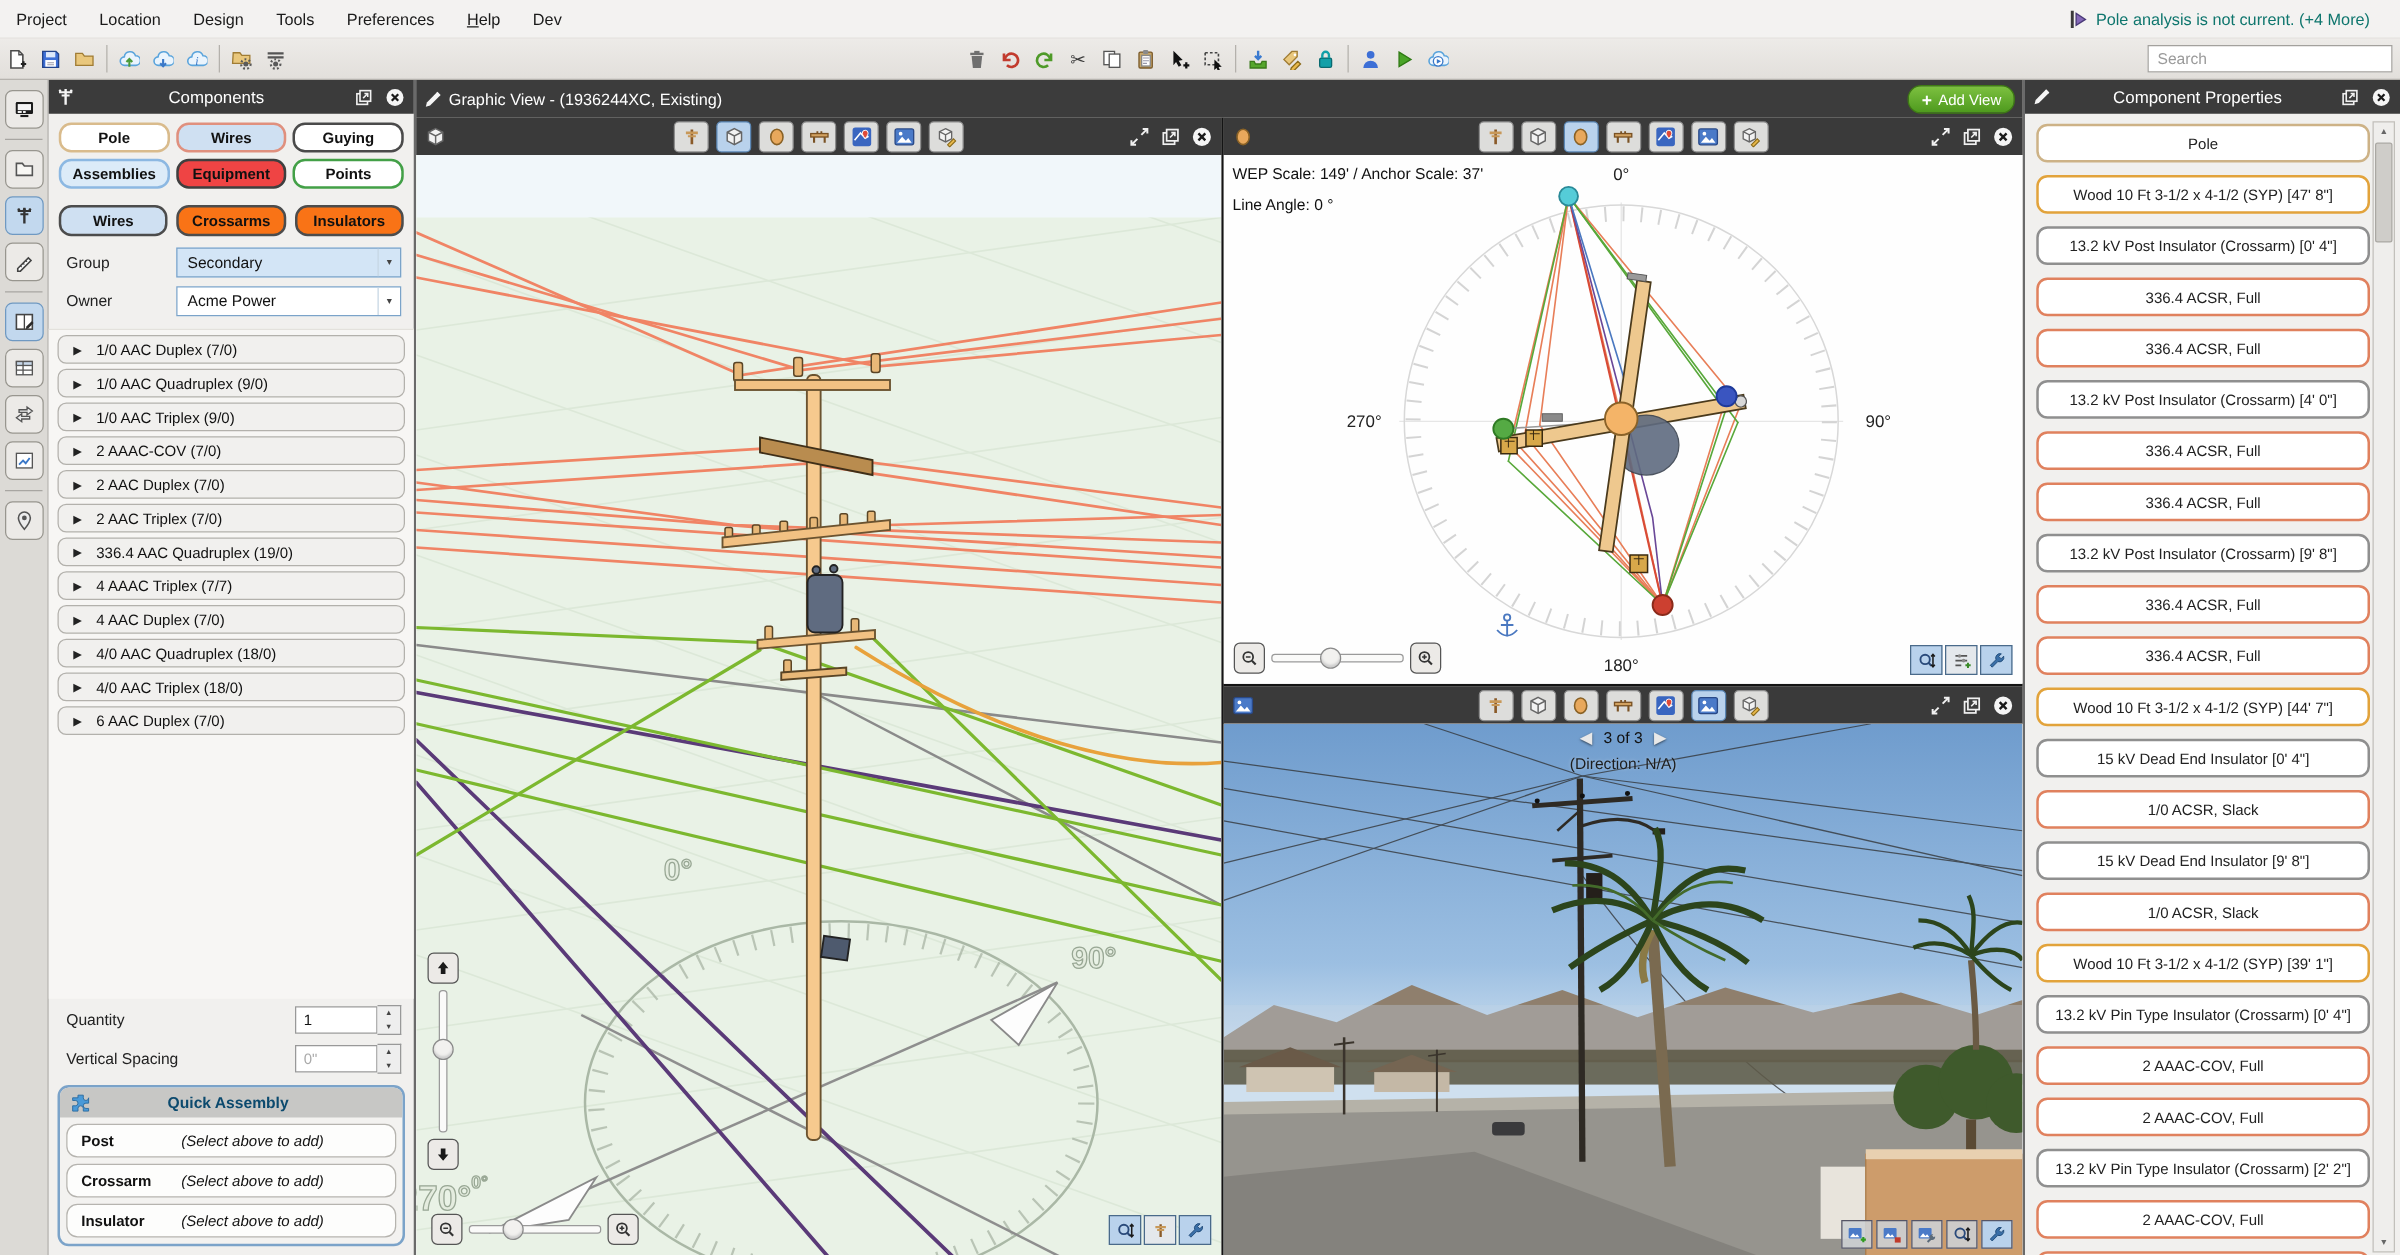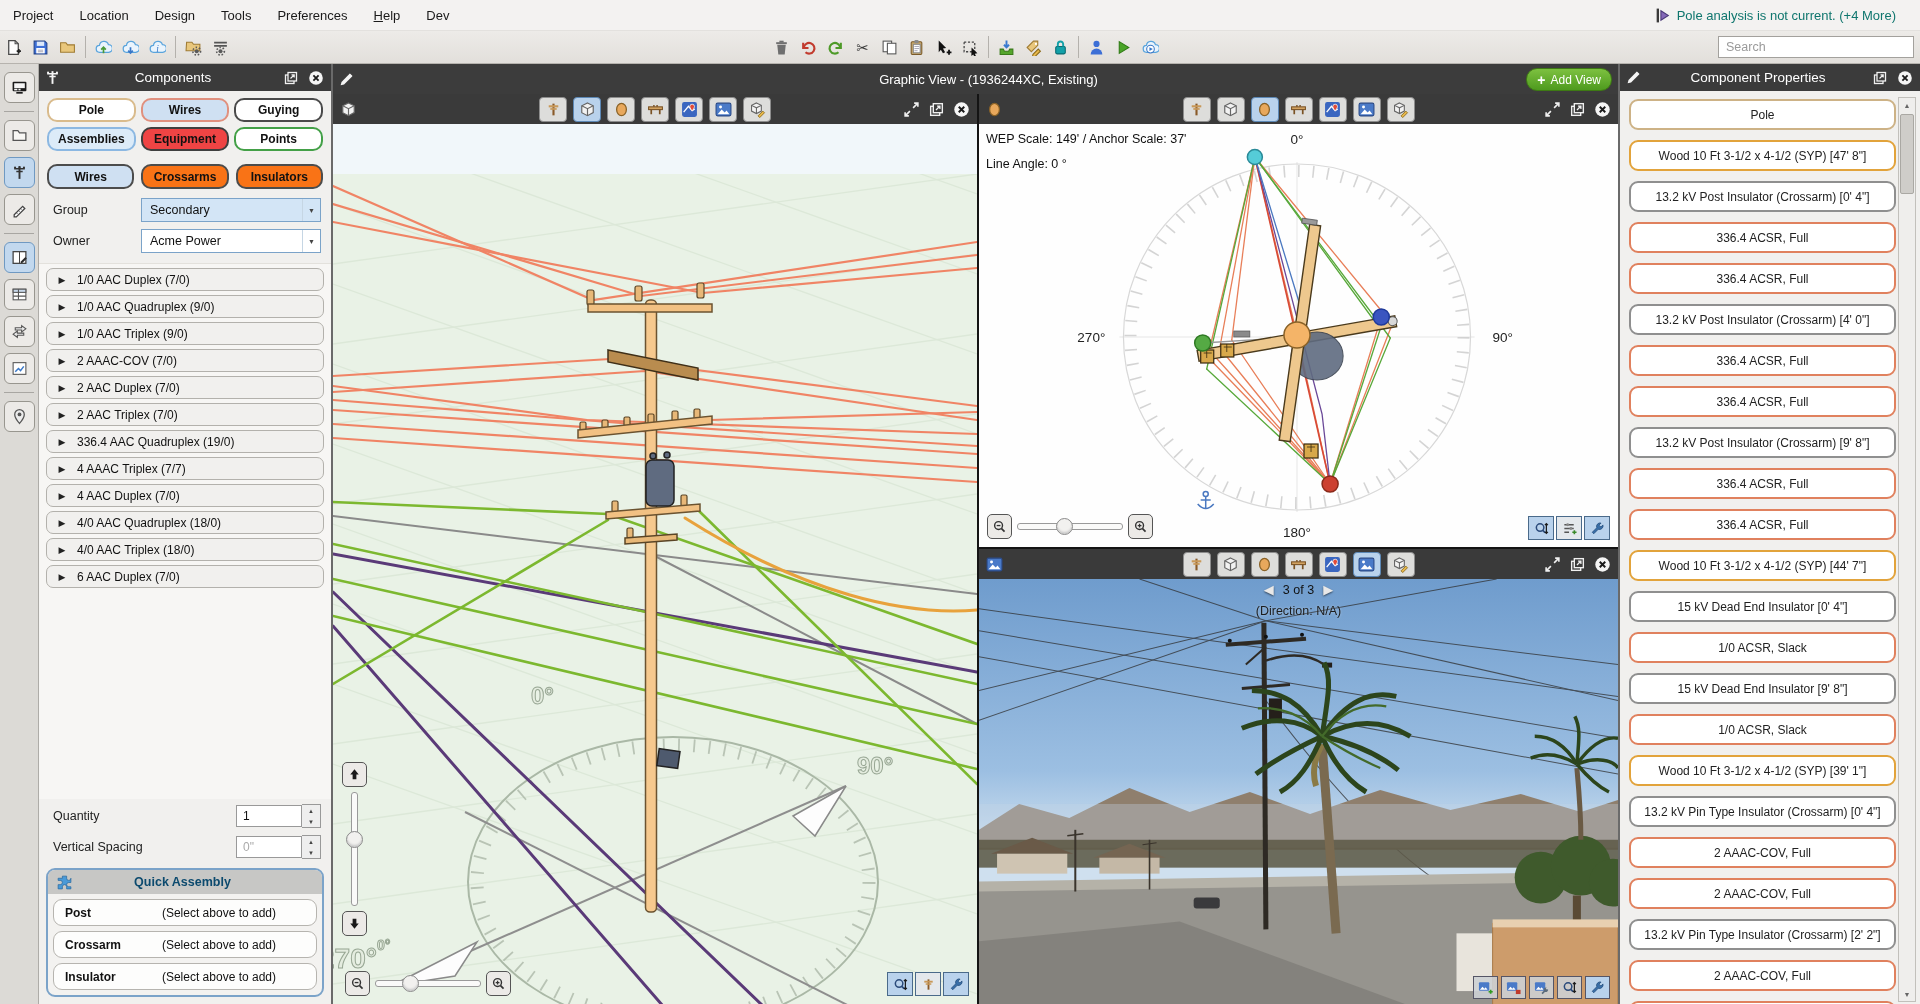--- a/index.html
+++ b/index.html
@@ -62,26 +62,26 @@
   .spin-input{width:52px;height:20px;border:1px solid #999;background:#fff;font-family:"Liberation Sans",sans-serif;font-size:12px;padding:0 6px;color:#111;}
   .spin-input.dis{color:#aaa;}
   .spin-arrows{width:18px;height:22px;border:1px solid #999;border-left:none;background:#eee;display:flex;flex-direction:column;}
   .spin-arrows div{flex:1;display:flex;align-items:center;justify-content:center;font-size:6px;color:#444;}
   #qa-box{margin:7px 7px 9px;border:2px solid #7ba3c9;border-radius:9px;background:#f3f2f0;overflow:hidden;}
   #qa-head{height:24px;background:#c7c7c5;display:flex;align-items:center;font-weight:bold;font-size:12.5px;color:#0c4a6e;}
   #qa-head .qtitle{flex:1;text-align:center;padding-right:30px;}
   #qa-head .ic{margin-left:8px;}
   .qa-row{height:25px;margin:5px;background:#fdfdfc;border:1px solid #b6b4af;border-radius:9px;display:flex;align-items:center;font-size:12px;color:#111;}
   .qa-row .qlabel{font-weight:bold;width:80px;padding-left:11px;}
-  .qa-row .qhint{flex:1;text-align:right;padding-right:40px;}
+  .qa-row .qhint{flex:1;text-align:left;padding-right:40px;font-style:italic;}
 
   
   #graphic{flex:1;display:flex;flex-direction:column;border-right:2px solid #6a6a6a;min-width:0;}
   #gv-title{height:30px;background:#3c3c3c;display:flex;align-items:center;color:#fff;font-size:13px;position:relative;flex:none;}
-  #gv-title .gtitle{flex:1;text-align:center;}
+  #gv-title .gtitle{flex:1;text-align:left;}
   #addview{position:absolute;right:6px;top:4px;height:21px;background:linear-gradient(#7dc140,#4e9a1e);border:1px solid #3e7a14;border-radius:11px;
       color:#fff;font-size:12px;display:flex;align-items:center;padding:0 10px;gap:5px;}
   #addview b{font-size:14px;line-height:1;}
   #gv-body{flex:1;display:flex;min-height:0;}
   .subview{display:flex;flex-direction:column;min-width:0;}
   #v3d{width:644px;border-right:2px solid #141414;flex:none;}
   #rcol{flex:1;display:flex;flex-direction:column;min-width:0;}
   #vpolar{height:453px;border-bottom:2px solid #141414;flex:none;}
   #vphoto{flex:1;}
   .sv-toolbar{height:30px;background:#3a3a3a;display:flex;align-items:center;position:relative;flex:none;}

